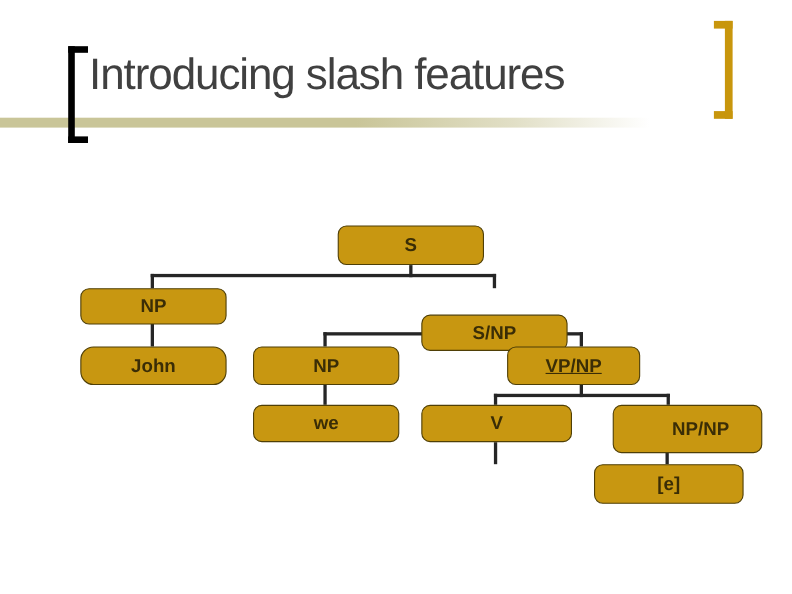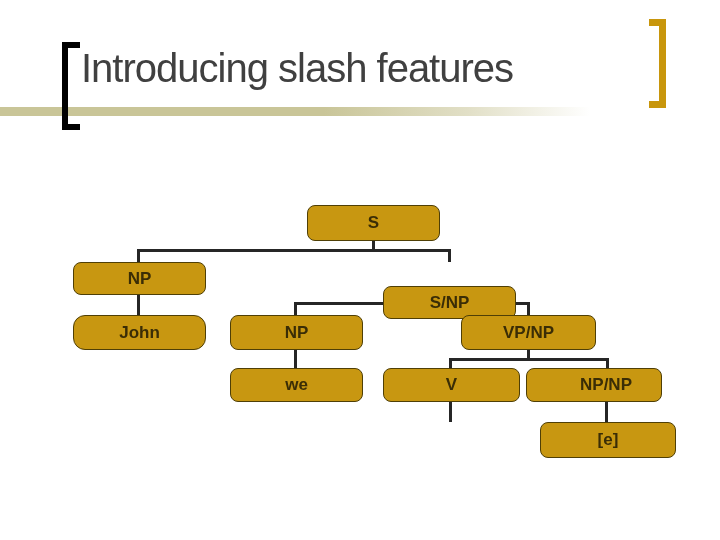--- a/index.html
+++ b/index.html
@@ -83,19 +83,19 @@
   <div class="edge" style="left:606px; top:358px; width:3px;   height:10px;"></div>
 
   <div class="edge" style="left:449px; top:402px; width:3px;   height:20px;"></div>
   <div class="edge" style="left:605px; top:402px; width:3px;   height:20px;"></div>
 
   <div class="node" style="left:307px; top:205px; width:133px; height:36px;">S</div>
   <div class="node" style="left:73px;  top:262px; width:133px; height:33px;">NP</div>
   <div class="node" style="left:383px; top:262px; width:133px; height:33px;margin-top:24px;">S/NP</div>
   <div class="node" style="left:73px;  top:315px; width:133px; height:35px;border-radius:12px;">John</div>
   <div class="node" style="left:230px; top:315px; width:133px; height:35px;">NP</div>
-  <div class="node" style="left:461px; top:315px; width:135px; height:35px;">VP/NP</div>
+  <div class="node" style="left:461px; top:315px; width:121px; height:35px;text-decoration:underline;">VP/NP</div>
   <div class="node" style="left:230px; top:368px; width:133px; height:34px;text-align:center;">we</div>
   <div class="node" style="left:383px; top:368px; width:137px; height:34px;">V</div>
-  <div class="node" style="left:526px; top:368px; width:136px; height:34px;padding-left:24px;">NP/NP</div>
+  <div class="node" style="left:557px; top:368px; width:136px; height:44px;padding-left:24px;">NP/NP</div>
   <div class="node" style="left:540px; top:422px; width:136px; height:36px;">[e]</div>
 
 </div>
 
 </body></html>

